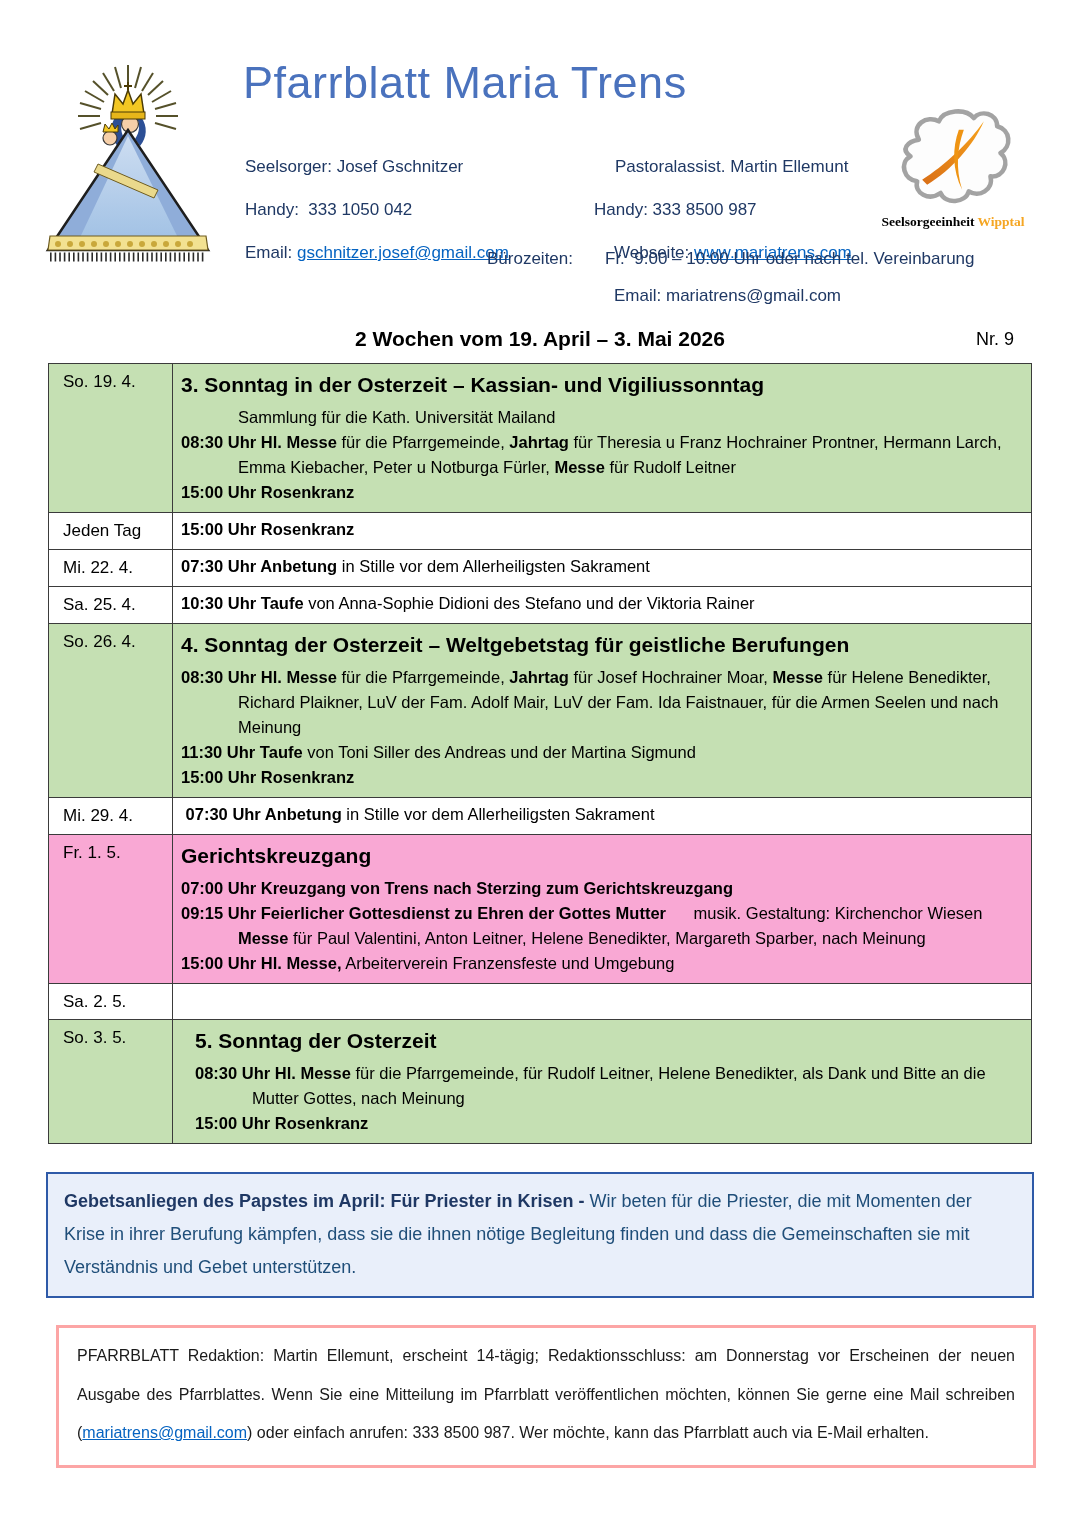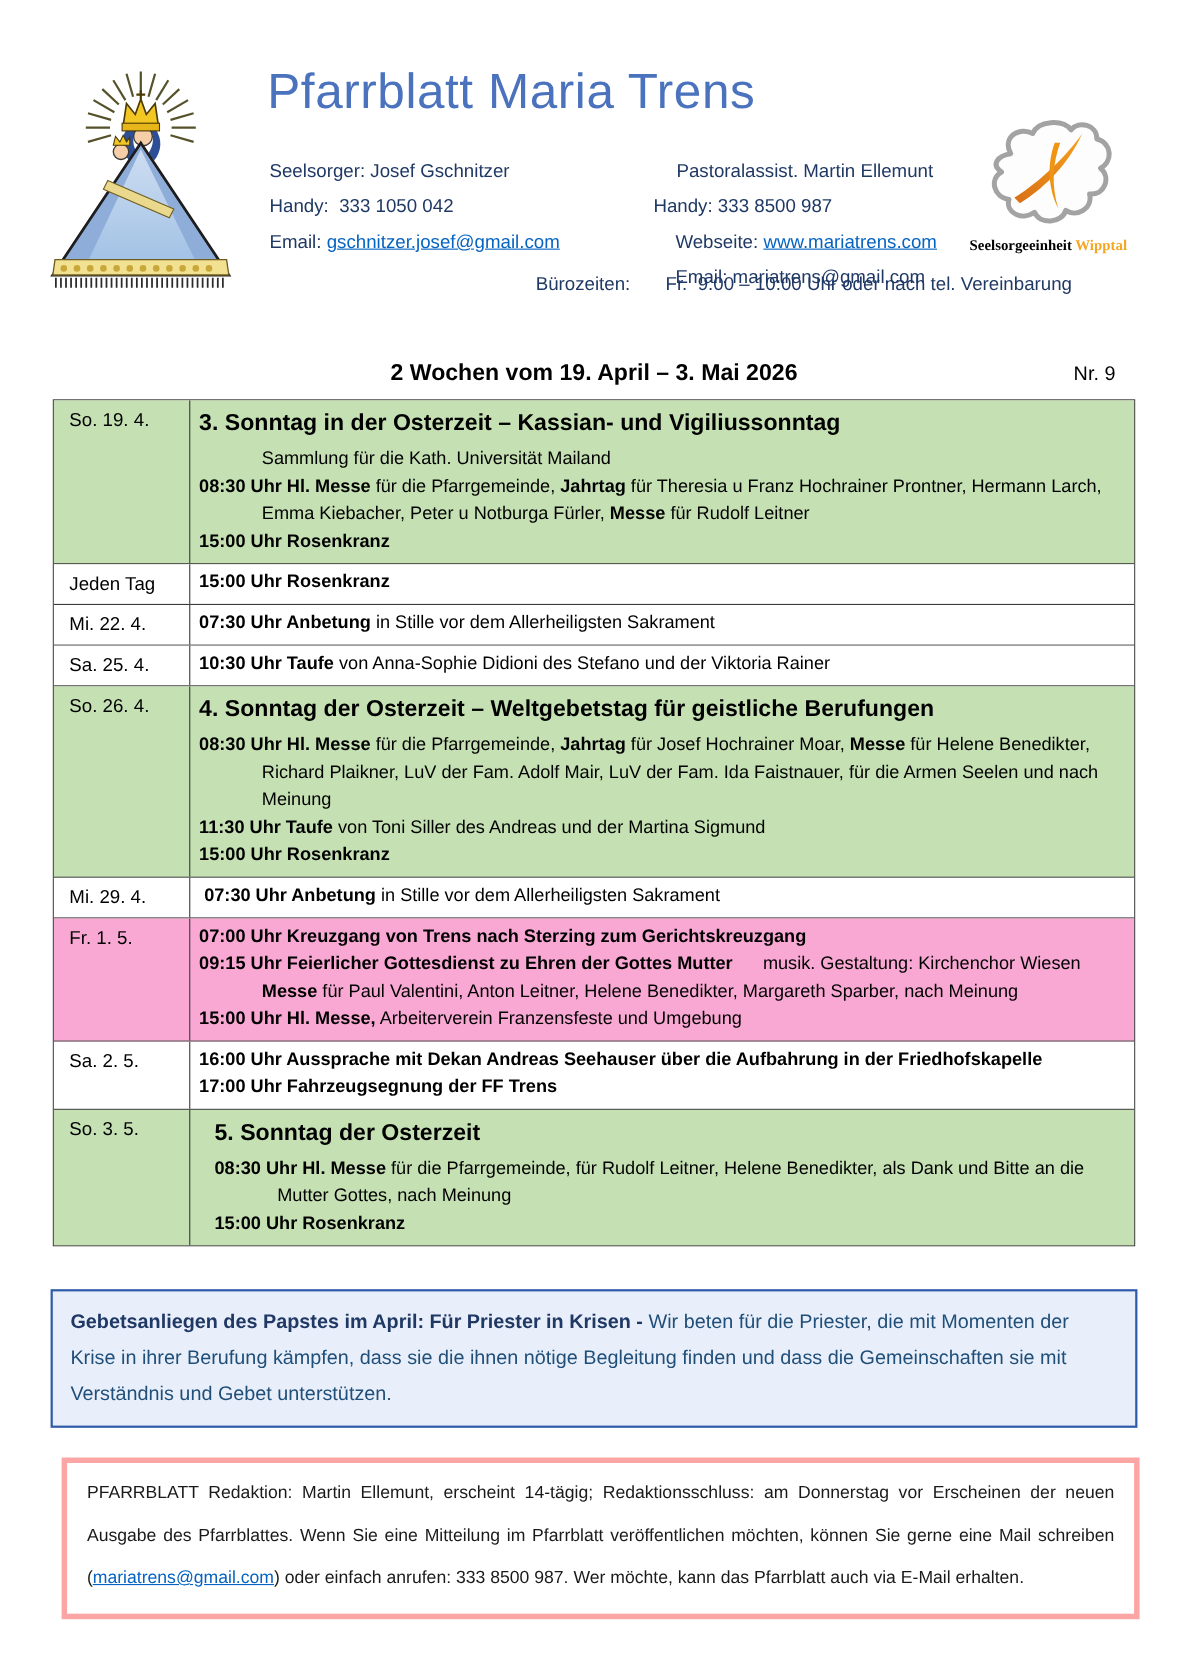--- a/index.html
+++ b/index.html
@@ -11,21 +11,21 @@
 
   
   .madonna { position:absolute; left:42px; top:64px; }
   .page-title {
     position:absolute; left:243px; top:57px; width:560px;
     font-size:45px; font-weight:normal; letter-spacing:.5px; color:#4a72bd;
   }
   .contact-col { position:absolute; top:140px; width:360px; }
   .contact-left  { left:245px; }
   .contact-right { left:594px; }
-  .contact-line { white-space:pre-wrap; color:#1f3864; font-size:17px; line-height:32px; }
+  .contact-line { white-space:pre-wrap; color:#1f3864; font-size:17px; line-height:32px;margin-top:11px; }
   .ind21 { padding-left:21px; }
   .ind20 { padding-left:20px; }
   a.doc-link { color:#0563c1; text-decoration:underline; cursor:pointer; }
 
   .wipptal { position:absolute; left:875px; top:108px; width:156px; text-align:center; }
   .wipptal-caption { margin-top:2px; font-size:13.5px; font-weight:bold; white-space:nowrap;font-family:Liberation Serif, serif; }
   .wipptal-caption .orange { color:#f5a623; }
 
   .office-hours { position:absolute; left:487px; top:249px; display:flex; }
   .office-hours span { color:#1f3864; font-size:17px; white-space:pre-wrap; }
@@ -61,21 +61,21 @@
     position:absolute; top:1172px; left:46px; width:988px;
     background:#e9effa; border:2px solid #2e5aa8;
     padding:11px 16px 12px; font-size:18px; line-height:33px; color:#1f4e79;
     white-space:pre-wrap;
   }
   .prayer-box .b { color:#1f3864; }
 
   
   .imprint-box {
     position:absolute; top:1325px; left:56px; width:980px;
-    border:5px solid #fca5a5; background:#fff;
+    border:3px solid #fca5a5; background:#fff;
     padding:9px 18px 12px; font-size:16px; line-height:38.5px;
     text-align:justify; color:#1a1a1a;
   }
 </style>
 </head>
 <body>
 
 <div class="page">
 
   <div class="madonna">
@@ -215,32 +215,29 @@
       </div>
       <div class="trow white">
         <div class="dcell">Mi. 29. 4.</div>
         <div class="ccell">
           <div class="line"><span> </span><span class="b">07:30 Uhr Anbetung</span><span> in Stille vor dem Allerheiligsten Sakrament</span></div>
         </div>
       </div>
       <div class="trow yellow">
         <div class="dcell">Fr. 1. 5.</div>
         <div class="ccell">
+          <div class="rtitle">Gerichtskreuzgang</div>
           <div class="line"><span class="b">07:00 Uhr Kreuzgang von Trens nach Sterzing zum Gerichtskreuzgang</span></div>
           <div class="line"><span class="b">09:15 Uhr Feierlicher Gottesdienst zu Ehren der Gottes Mutter</span><span>      musik. Gestaltung: Kirchenchor Wiesen</span></div>
           <div class="line ind"><span class="b">Messe</span><span> für Paul Valentini, Anton Leitner, Helene Benedikter, Margareth Sparber, nach Meinung</span></div>
           <div class="line"><span class="b">15:00 Uhr Hl. Messe,</span><span> Arbeiterverein Franzensfeste und Umgebung</span></div>
         </div>
       </div>
       <div class="trow white">
         <div class="dcell">Sa. 2. 5.</div>
-        <div class="ccell">
-          <div class="line"><span class="b">16:00 Uhr Aussprache mit Dekan Andreas Seehauser über die Aufbahrung in der Friedhofskapelle</span></div>
-          <div class="line"><span class="b">17:00 Uhr Fahrzeugsegnung der FF Trens</span></div>
-        </div>
       </div>
       <div class="trow green">
         <div class="dcell">So. 3. 5.</div>
         <div class="ccell">
           <div class="rtitle">5. Sonntag der Osterzeit</div>
           <div class="line"><span class="b">08:30 Uhr Hl. Messe</span><span> für die Pfarrgemeinde, für Rudolf Leitner, Helene Benedikter, als Dank und Bitte an die</span></div>
           <div class="line ind"><span>Mutter Gottes, nach Meinung</span></div>
           <div class="line"><span class="b">15:00 Uhr Rosenkranz</span></div>
         </div>
       </div>

